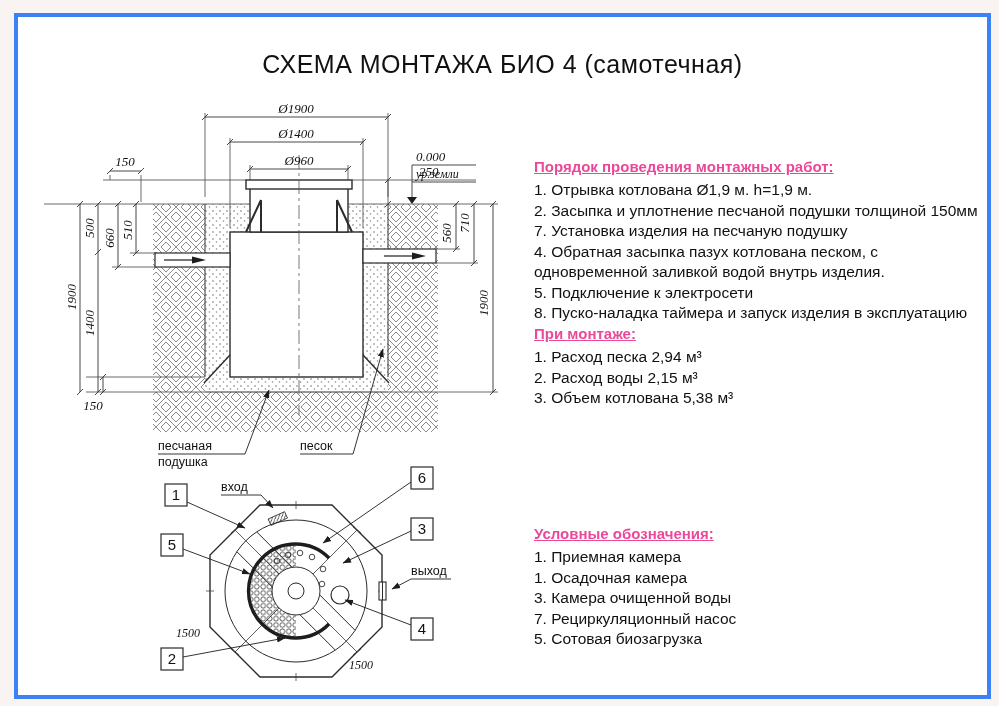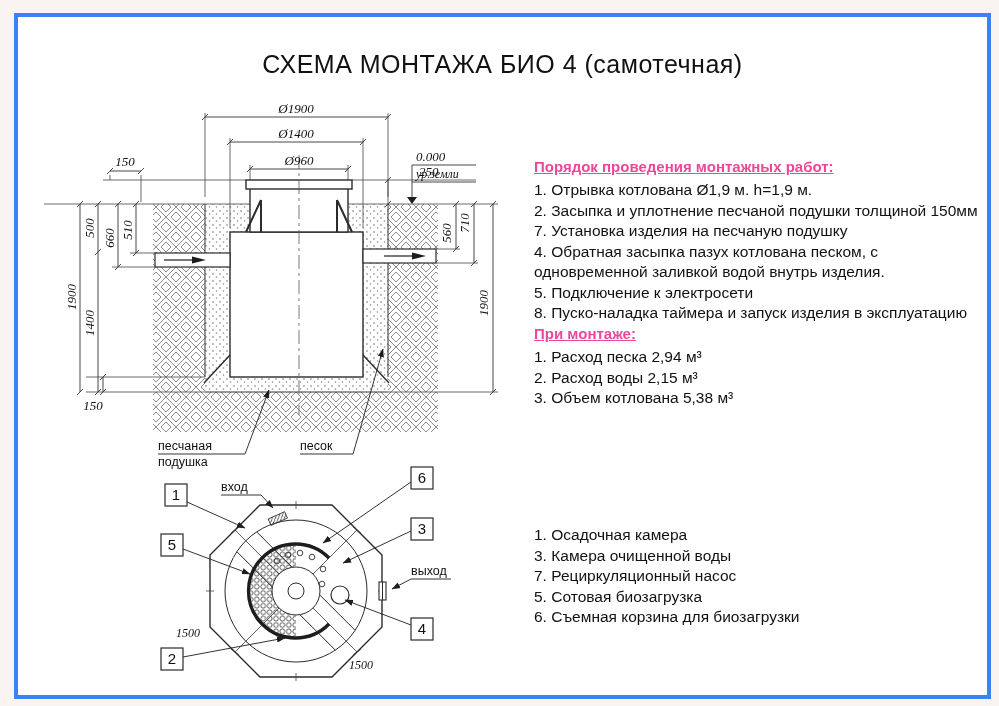--- a/index.html
+++ b/index.html
@@ -241,20 +241,21 @@
   </div>
 
   <div class="tblock" id="b2">
     <h3>При монтаже:</h3>
     <div class="titem">1. Расход песка 2,94 м³</div>
     <div class="titem">2. Расход воды 2,15 м³</div>
     <div class="titem">3. Объем котлована 5,38 м³</div>
   </div>
 
   <div class="tblock" id="b3">
+    <h3>Условные обозначения:</h3>
+    <div class="titem">1. Приемная камера</div>
     <div class="titem">1. Осадочная камера</div>
     <div class="titem">3. Камера очищенной воды</div>
     <div class="titem">7. Рециркуляционный насос</div>
     <div class="titem">5. Сотовая биозагрузка</div>
-    <div class="titem">6. Съемная корзина для биозагрузки</div>
   </div>
 
 </div>
 
 </body></html>

